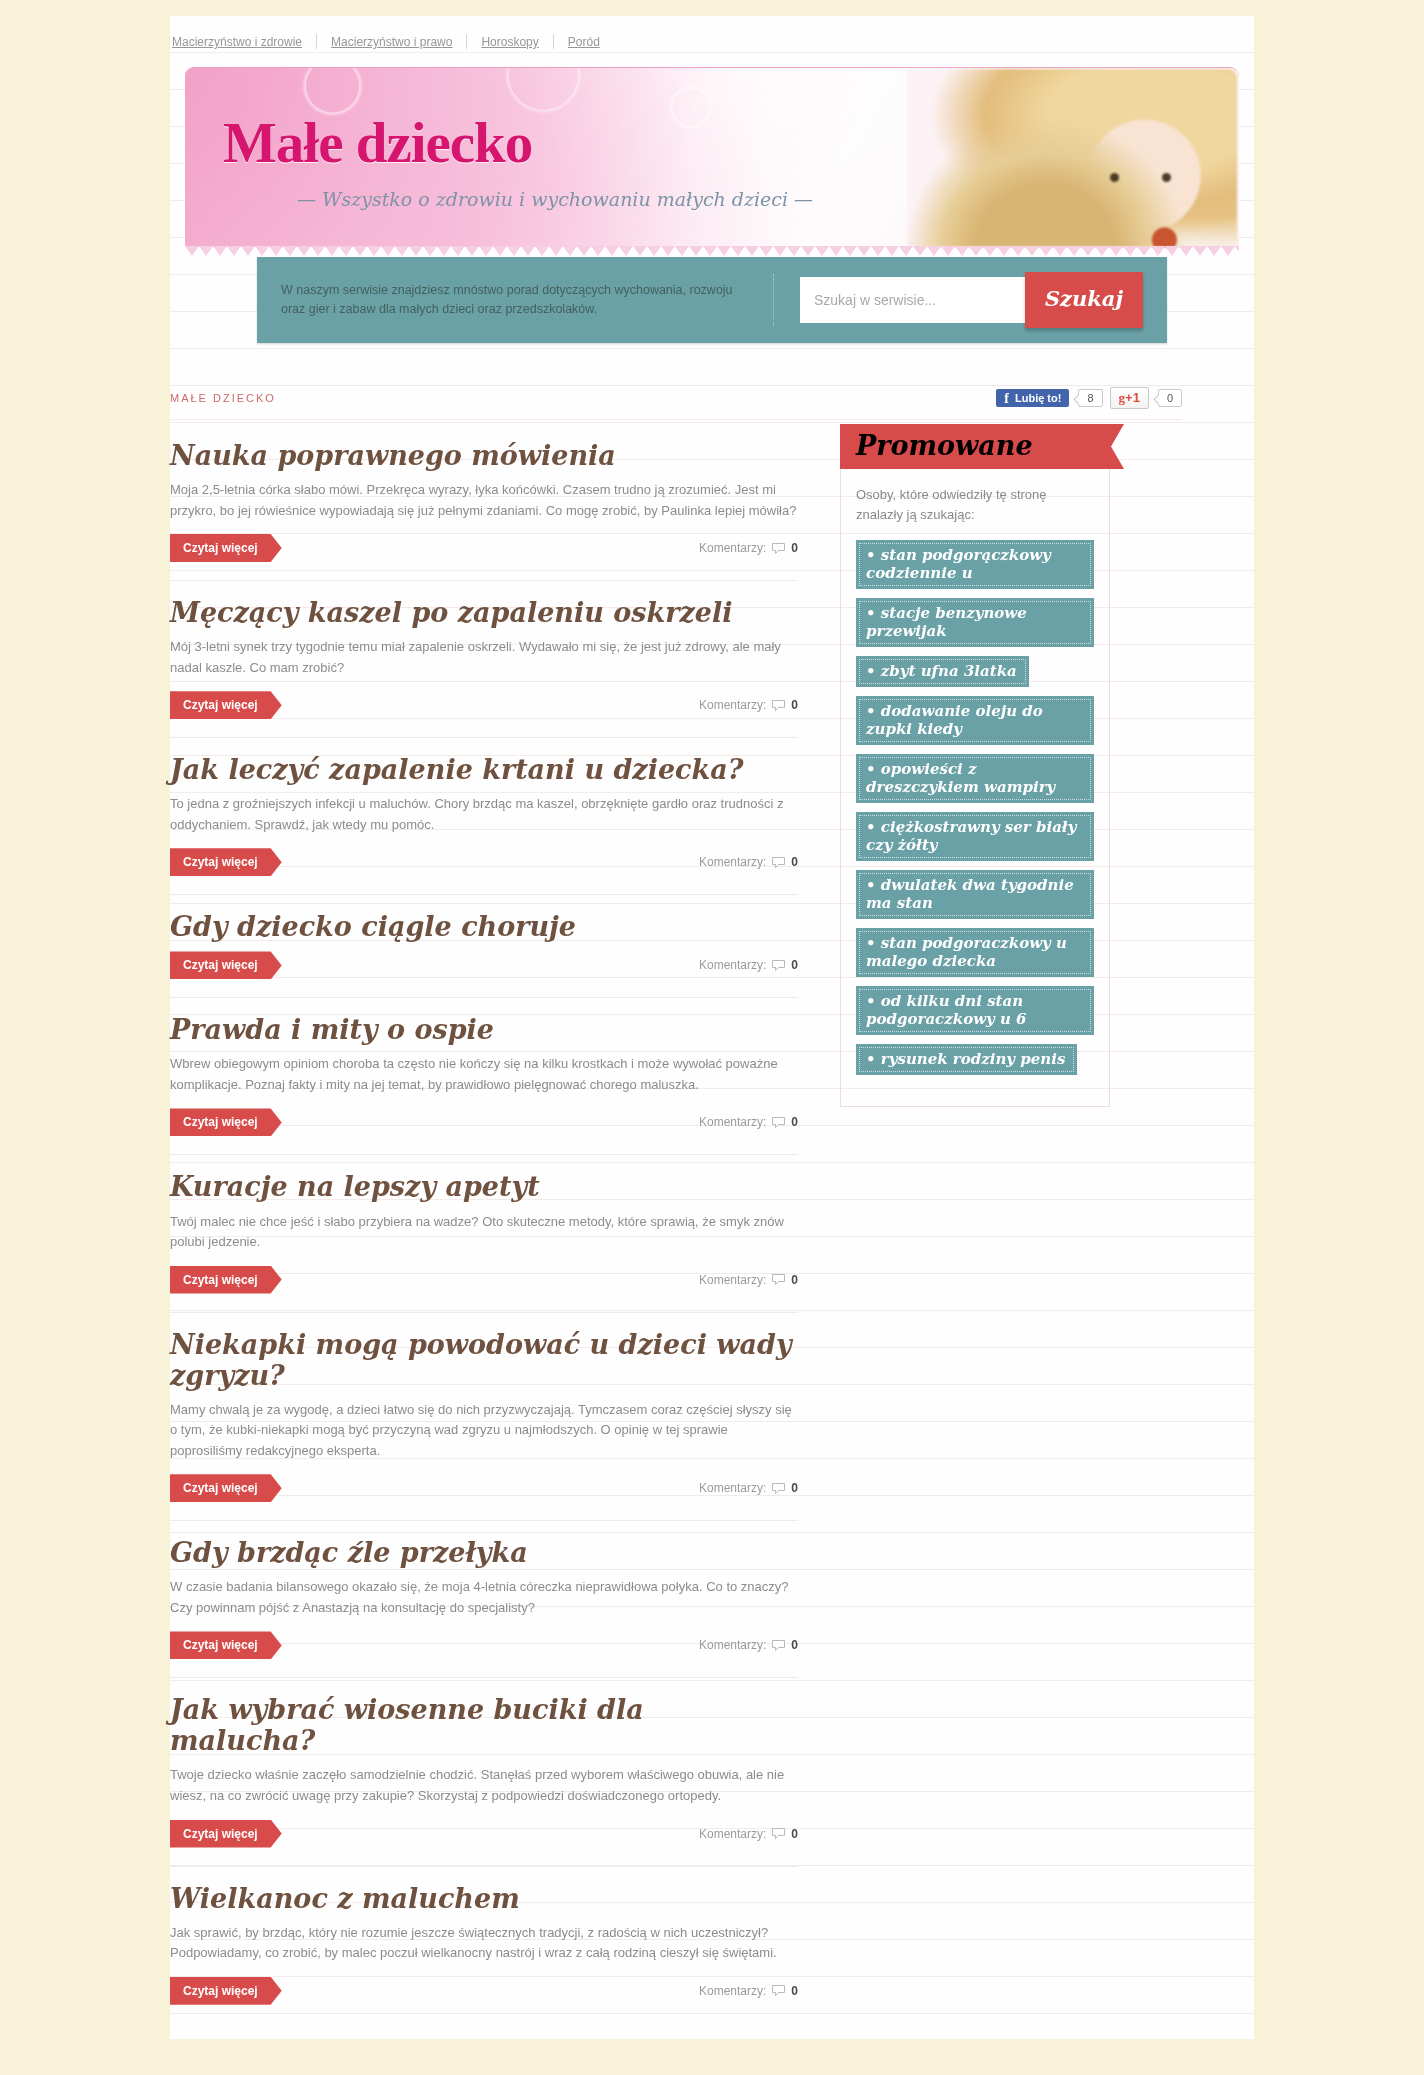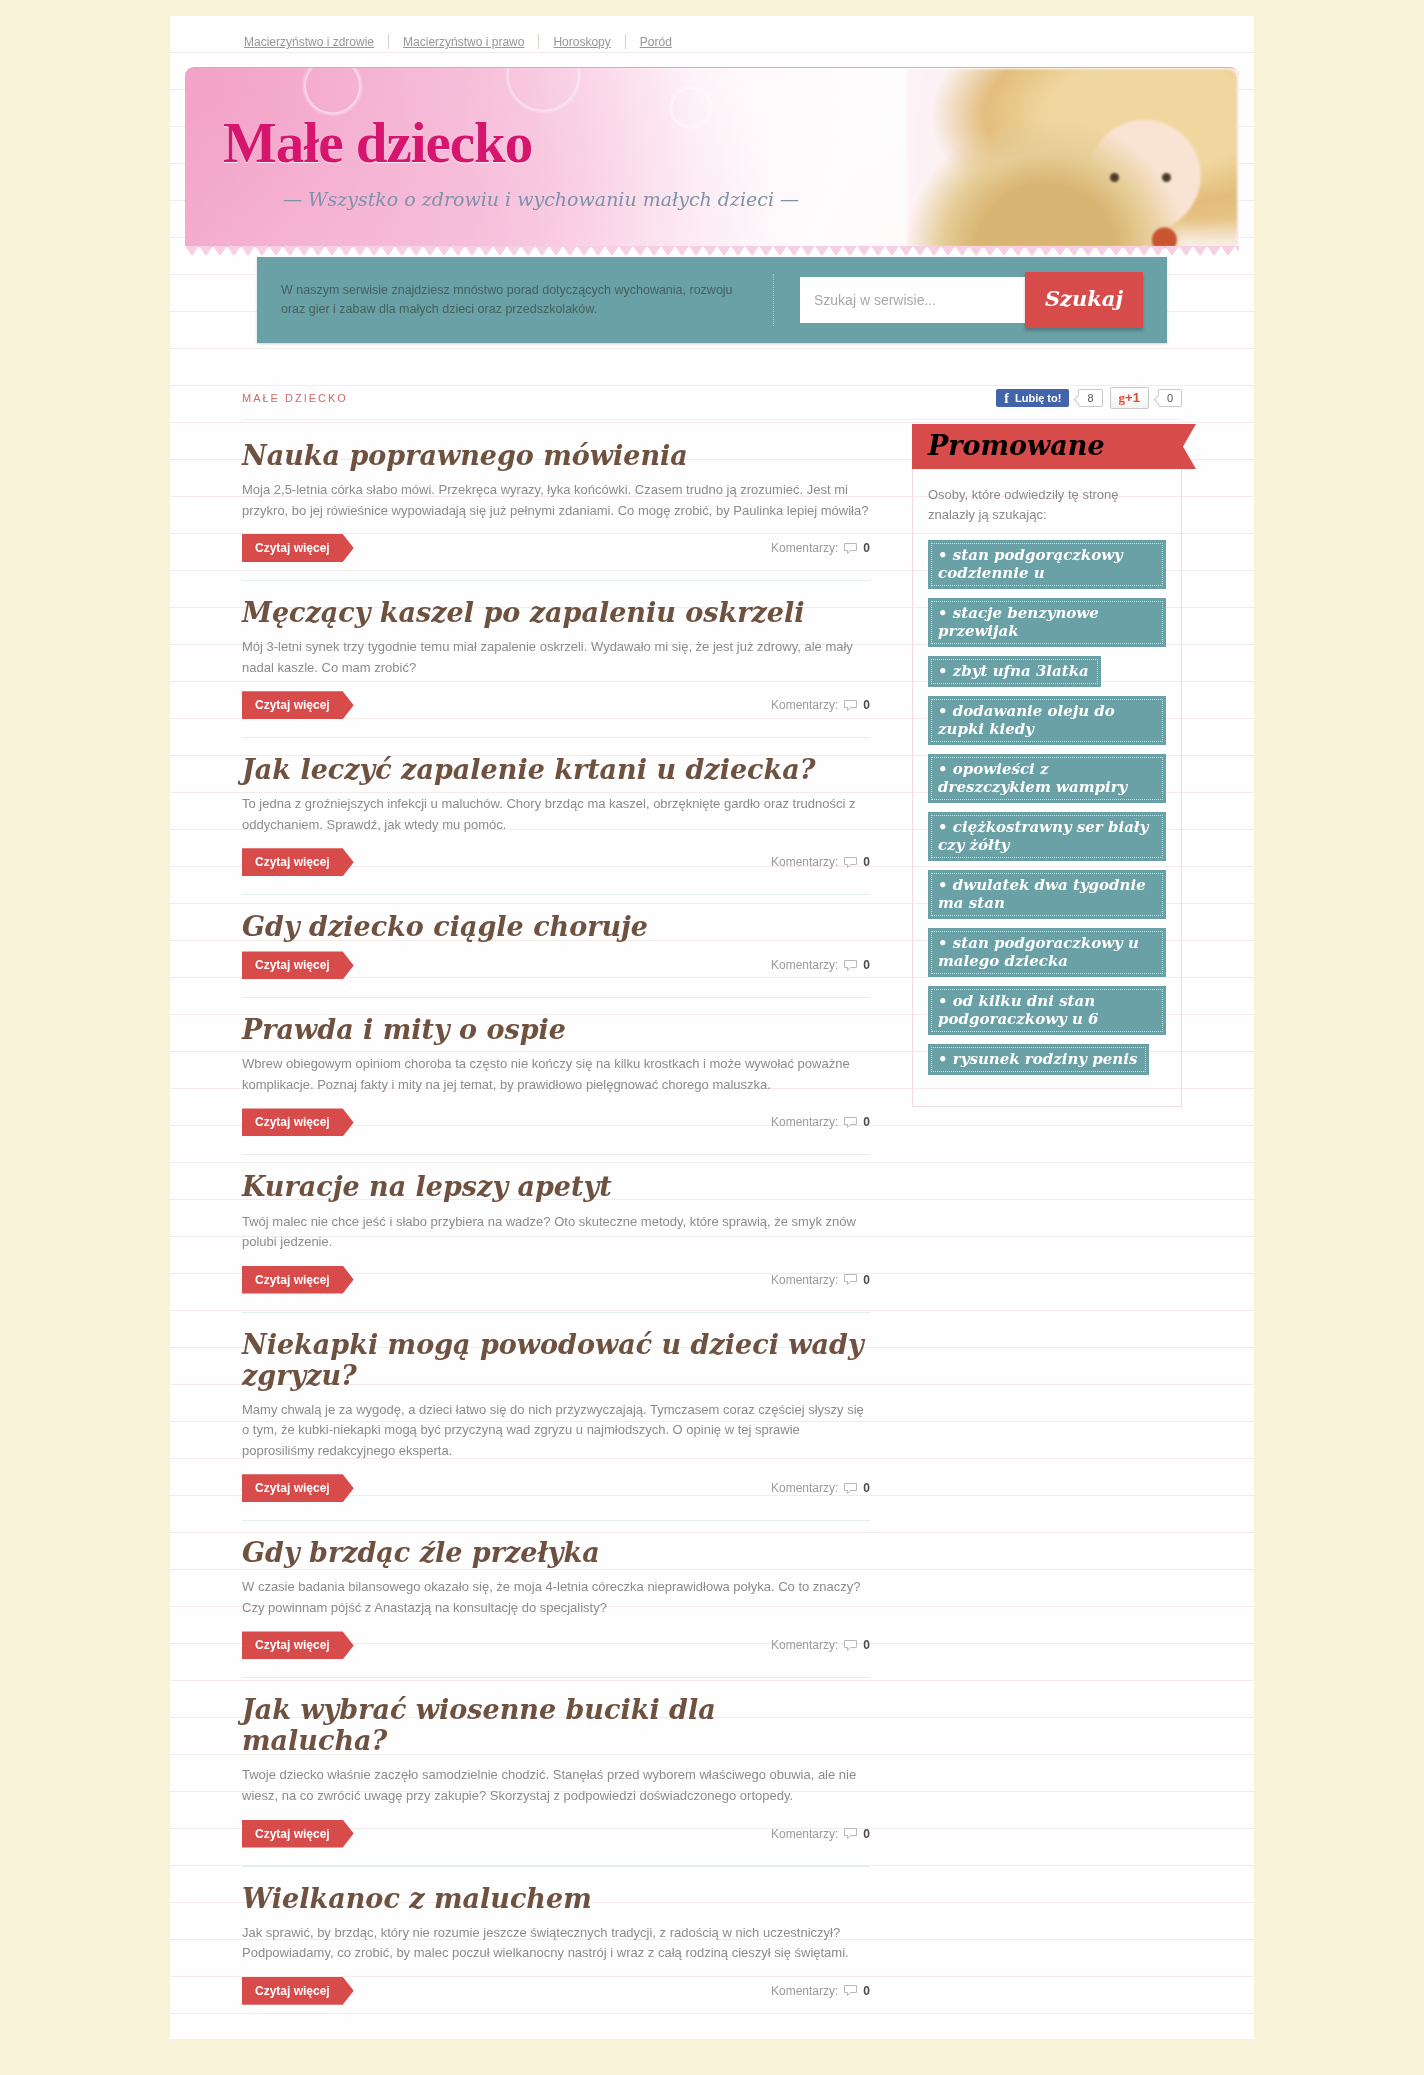--- a/index.html
+++ b/index.html
@@ -11,21 +11,21 @@
     padding-bottom:6px;
   }
   .page {
     width:1084px; margin:0 auto;
     background-color:#fefefe;
     background-image:repeating-linear-gradient(to bottom,
       rgba(238,218,218,0) 0px, rgba(238,218,218,0) 36px,
       rgba(238,218,218,.55) 36px, rgba(238,218,218,.55) 37px);
     padding:10px 0 16px;
   }
-  .pad { padding-left:72px; padding-right:72px; }
+  .pad { padding-right:72px; }
 
   
   .top-nav ul { list-style:none; display:flex; margin:0; padding:8px 0 10px; align-items:center; }
   .top-nav li { padding:0 14px; line-height:14px; }
   .top-nav li:first-child { padding-left:2px; }
   .top-nav li + li { border-left:1px solid #d9d5c6; }
   .top-nav a { color:#979797; font-size:12px; text-decoration:underline; }
 
   
   .banner {
@@ -60,21 +60,21 @@
   }
   .baby-eye { position:absolute; width:9px; height:9px; border-radius:50%; background:#4c3a28; top:104px; }
   .baby-eye.l { right:118px; } .baby-eye.r { right:66px; }
   .banner h1 {
     position:absolute; left:38px; top:42px; margin:0;
     font-family:"Liberation Serif","DejaVu Serif",serif; font-weight:700;
     font-size:57px; letter-spacing:-1px; color:#d6156f;
     text-shadow:0 1px 0 rgba(255,255,255,.8);
   }
   .banner .subtitle {
-    position:absolute; left:56px; top:120px; width:600px; text-align:center;
+    position:absolute; left:70px; top:120px; width:600px; text-align:center;
     font-family:"DejaVu Serif",serif; font-style:italic; font-size:19px; color:#7d93a8;
   }
   .zigzag { position:absolute; left:0; bottom:-9px; width:100%; height:10px; display:block; }
 
   
   .ribbon {
     position:relative; margin:10px 87px 0; background:#6aa1a6;
     display:flex; align-items:center; padding:15px 24px;
     box-shadow:0 1px 2px rgba(0,0,0,.18);
   }

